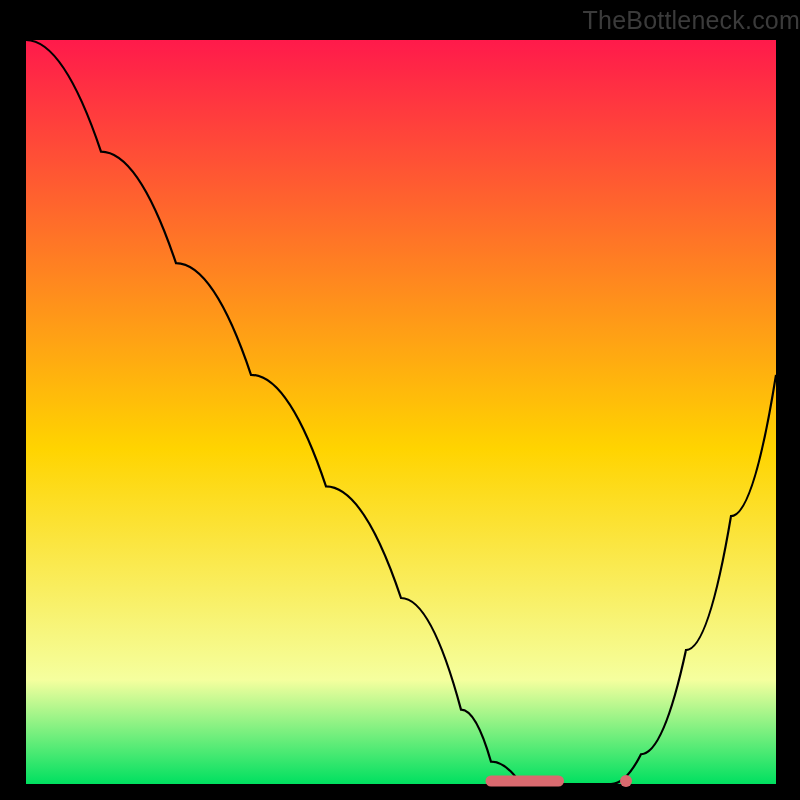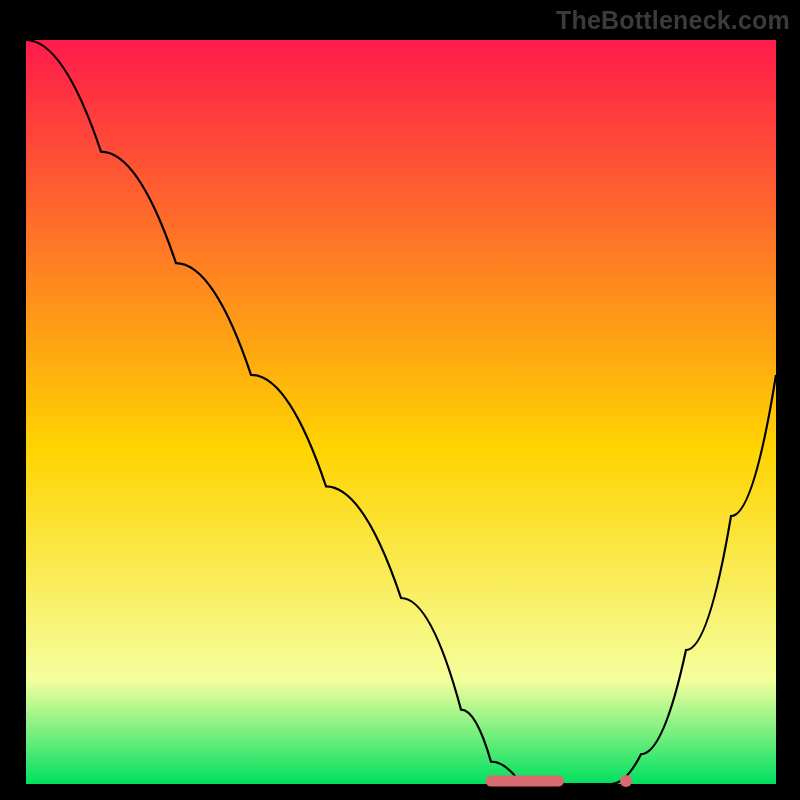--- a/index.html
+++ b/index.html
@@ -6,24 +6,24 @@
   body { font-family: Arial, Helvetica, sans-serif; }
   .card {
     width: 800px;
     height: 800px;
     background: #000;
     position: relative;
   }
   .watermark {
     position: absolute;
     top: 6px;
-    right: 10px;
+    right: 0;
     color: #3b3b3b;
     font-size: 25px;
-    font-weight: 700;
+    font-weight: 400;
     letter-spacing: 0.2px;
   }
   .chart {
     position: absolute;
     display: block;
   }
 </style>
 </head>
 <body>
 

